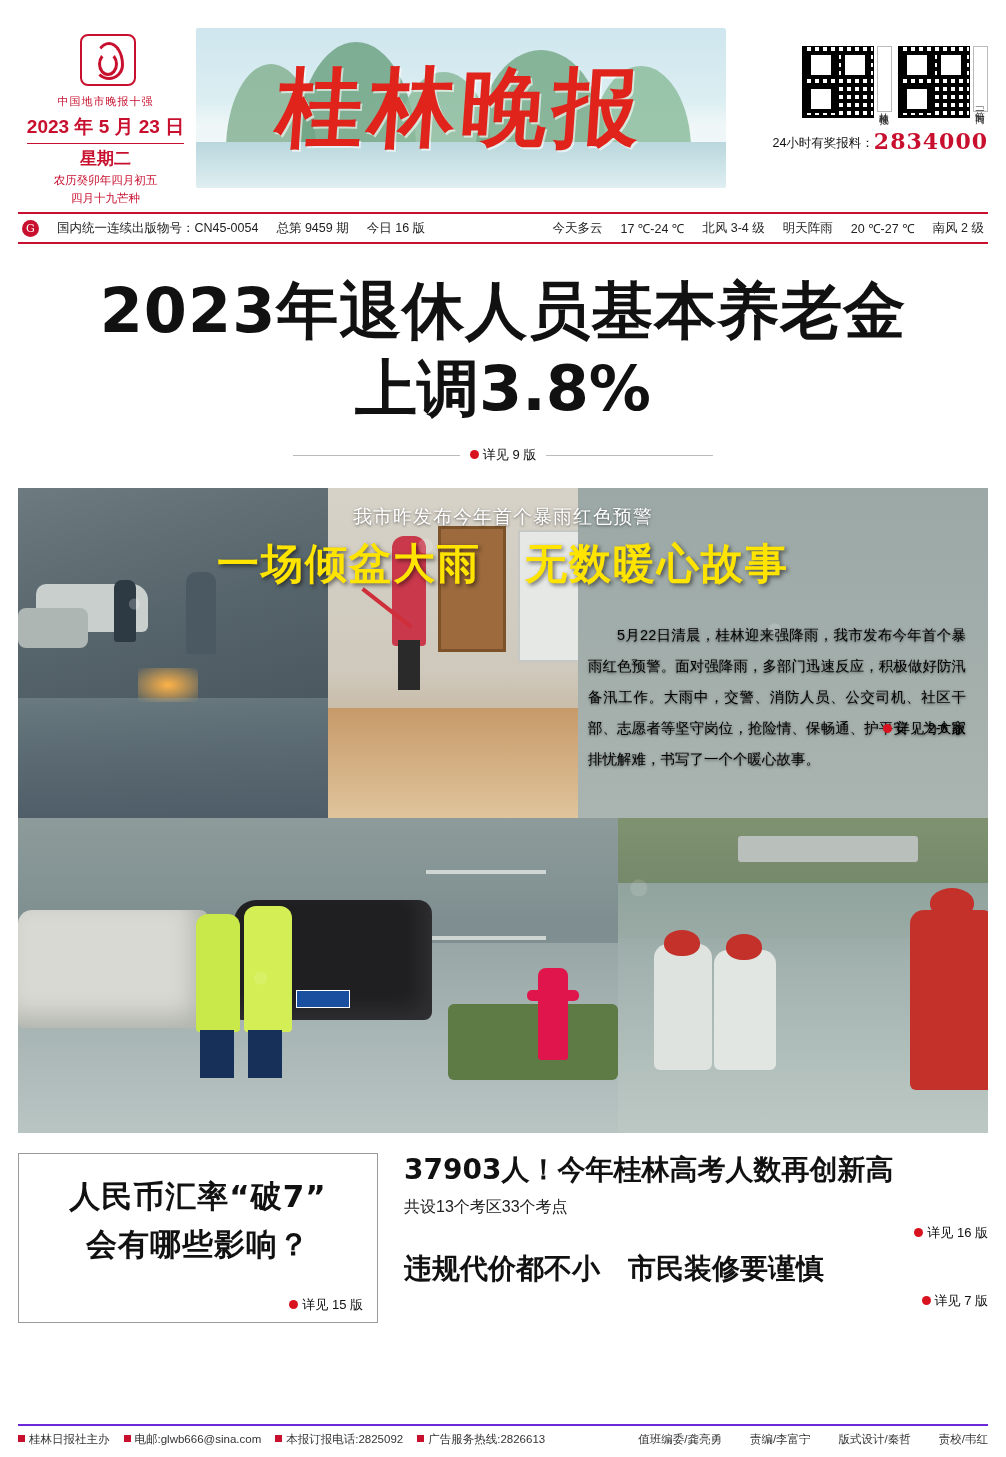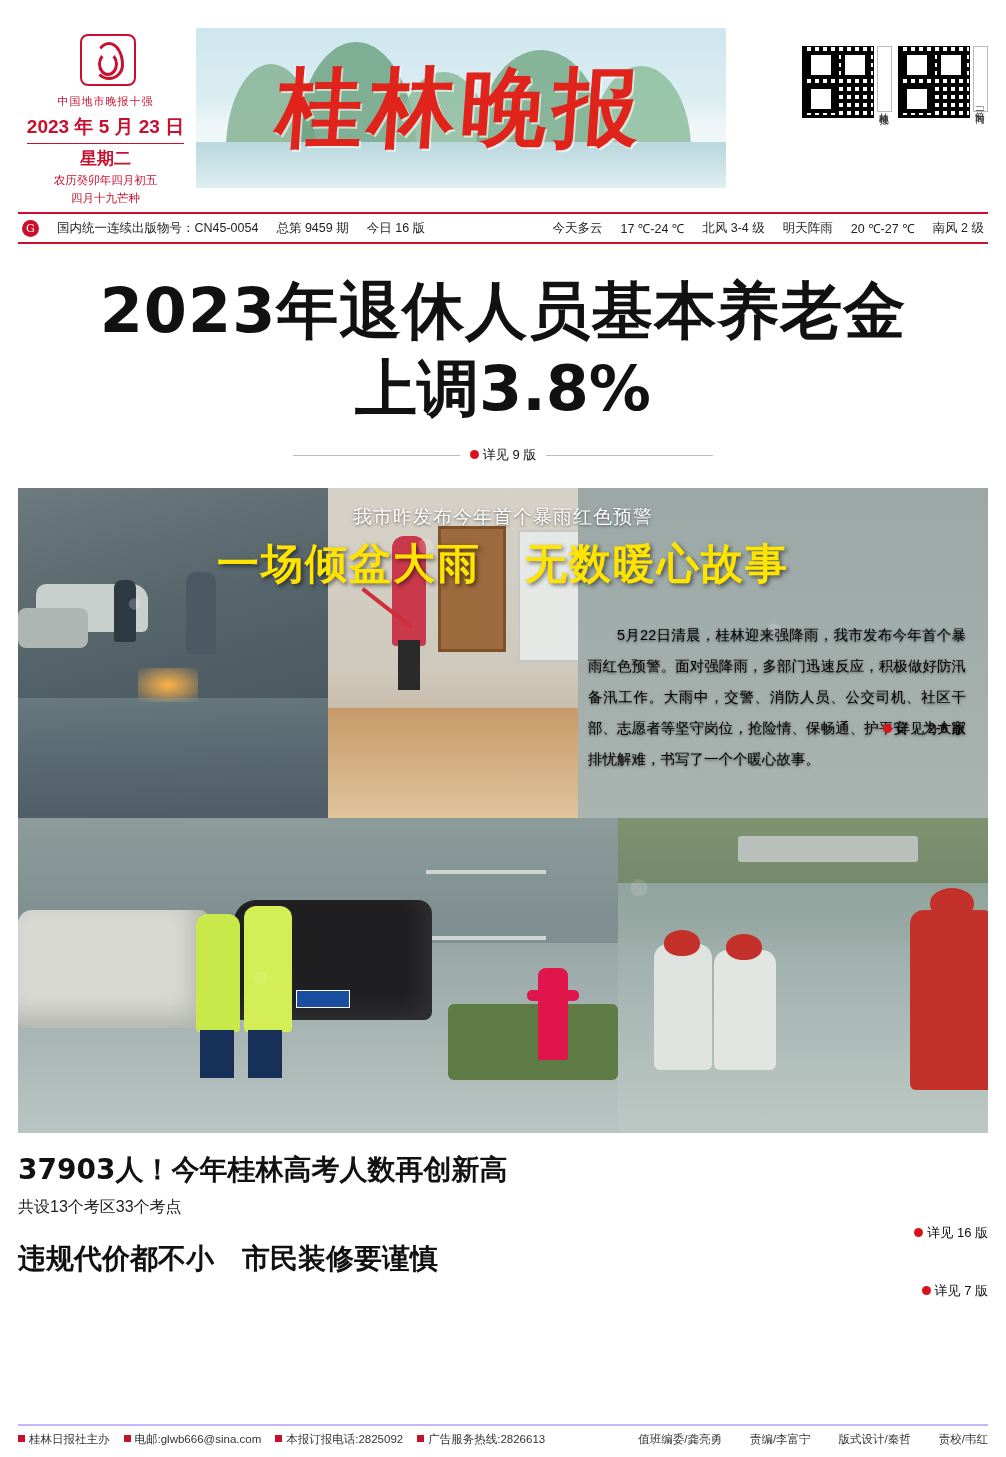--- a/index.html
+++ b/index.html
@@ -518,20 +518,21 @@
     line-height: 34px;
   }
   .rc-sub {
     font-size: 16px;
     color: #222;
     margin-bottom: 6px;
   }
   .rc-ref {
     text-align: right;
     font-size: 13px;
+    margin-bottom: 10px;
   }
   .rc-kicker {
     font-size: 15px;
     color: #222;
     margin-bottom: 6px;
     letter-spacing: .5px;
   }
   .rc-h2 {
     font-family: "DejaVu Sans", sans-serif;
     font-weight: bold;
@@ -539,21 +540,21 @@
     color: #111;
     margin: 0 0 6px 0;
     line-height: 34px;
   }
   .rc-ref2 { text-align: right; font-size: 13px; }
 
   
   .footer {
     position: absolute;
     left: 18px; right: 18px; bottom: 10px;
-    border-top: 2px solid #c4b5fd;
+    border-top: 2px solid #6d28d9;
     padding-top: 6px;
     display: flex;
     align-items: center;
     font-size: 11.5px;
     color: #333;
     gap: 14px;
   }
   .footer .sq {
     width: 7px; height: 7px; background: #c8102e; display: inline-block;
     margin-right: 4px; vertical-align: 1px;
@@ -601,20 +602,23 @@
             </div>
           <div class="qr-label">桂林晚报</div>
         </div>
         <div class="qr-item">
           <div class="qr">
               <div class="fp3"></div>
             </div>
           <div class="qr-label">「第一时间」</div>
         </div>
       </div>
+      <div class="hotline">
+        <span>24小时有奖报料：</span><b>2834000</b>
+      </div>
     </div>
   </div>
 
   <div class="infobar">
     <span class="badge">G</span>
     <span>国内统一连续出版物号：CN45-0054</span>
     <span>总第 9459 期</span>
     <span>今日 16 版</span>
     <span class="grow"></span>
     <span>今天多云</span>
@@ -690,20 +694,25 @@
 
     <div class="photo-overlay-raindrops"></div>
 
     <div class="ph-kicker">我市昨发布今年首个暴雨红色预警</div>
     <div class="ph-title">一场倾盆大雨　无数暖心故事</div>
     <div class="ph-body">5月22日清晨，桂林迎来强降雨，我市发布今年首个暴雨红色预警。面对强降雨，多部门迅速反应，积极做好防汛备汛工作。大雨中，交警、消防人员、公交司机、社区干部、志愿者等坚守岗位，抢险情、保畅通、护平安，为大家排忧解难，书写了一个个暖心故事。</div>
     <div class="ph-ref"><span class="dot"></span><span>详见 2-6 版</span></div>
   </div>
 
   <div class="bottom">
+    <div class="boxed">
+      <div class="bt">人民币汇率“破7”</div>
+      <div class="bt">会有哪些影响？</div>
+      <div class="bref"><span class="dot"></span><span>详见 15 版</span></div>
+    </div>
 
     <div class="right-col">
       <div class="rc-h1">37903人！今年桂林高考人数再创新高</div>
       <div class="rc-sub">共设13个考区33个考点</div>
       <div class="rc-ref"><span class="dot"></span><span>详见 16 版</span></div>
       <div class="rc-h2">违规代价都不小　市民装修要谨慎</div>
       <div class="rc-ref2"><span class="dot"></span><span>详见 7 版</span></div>
     </div>
   </div>
 

